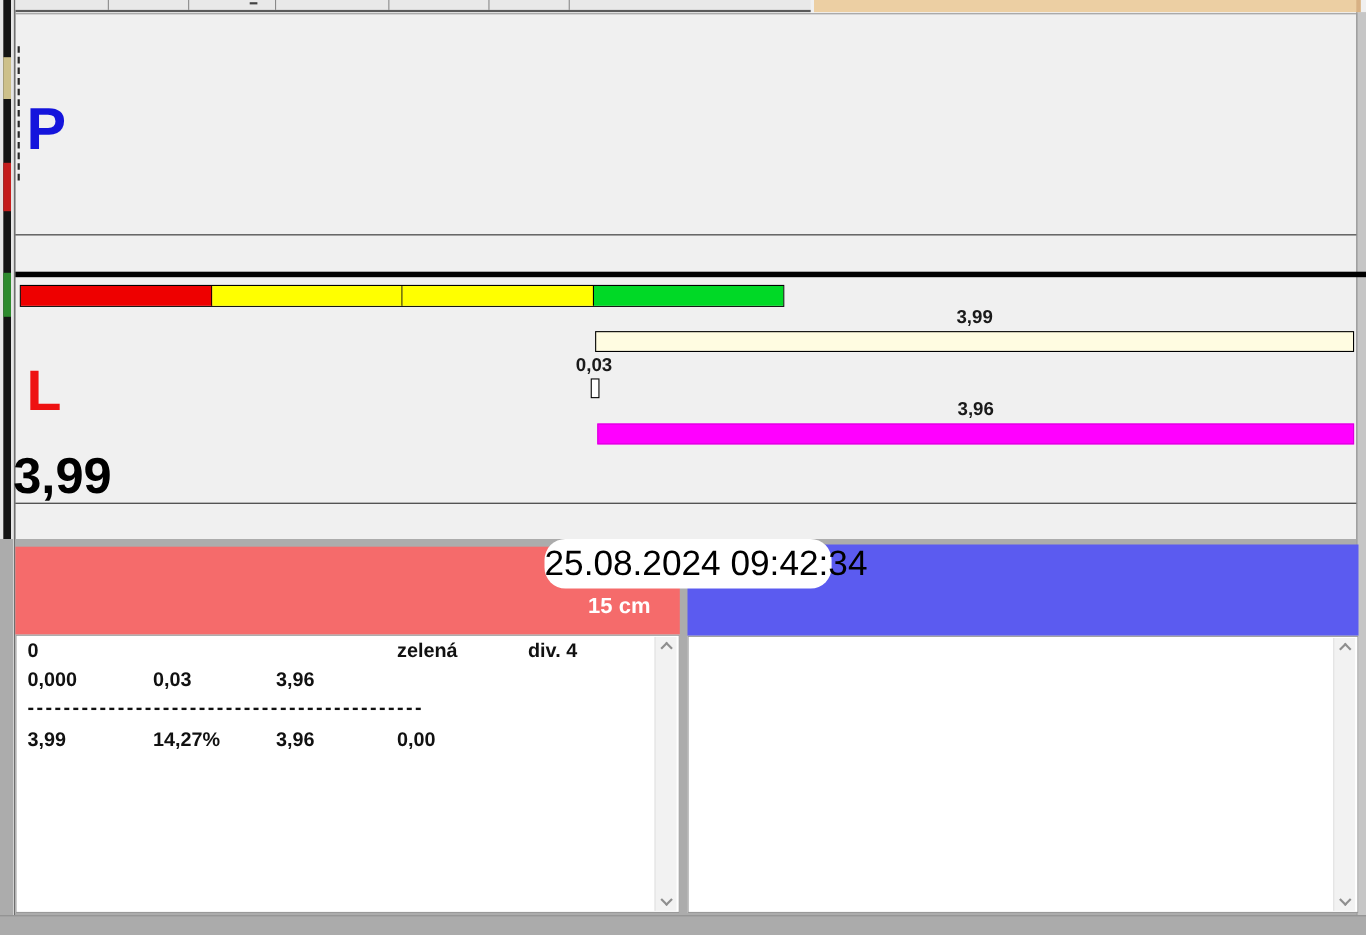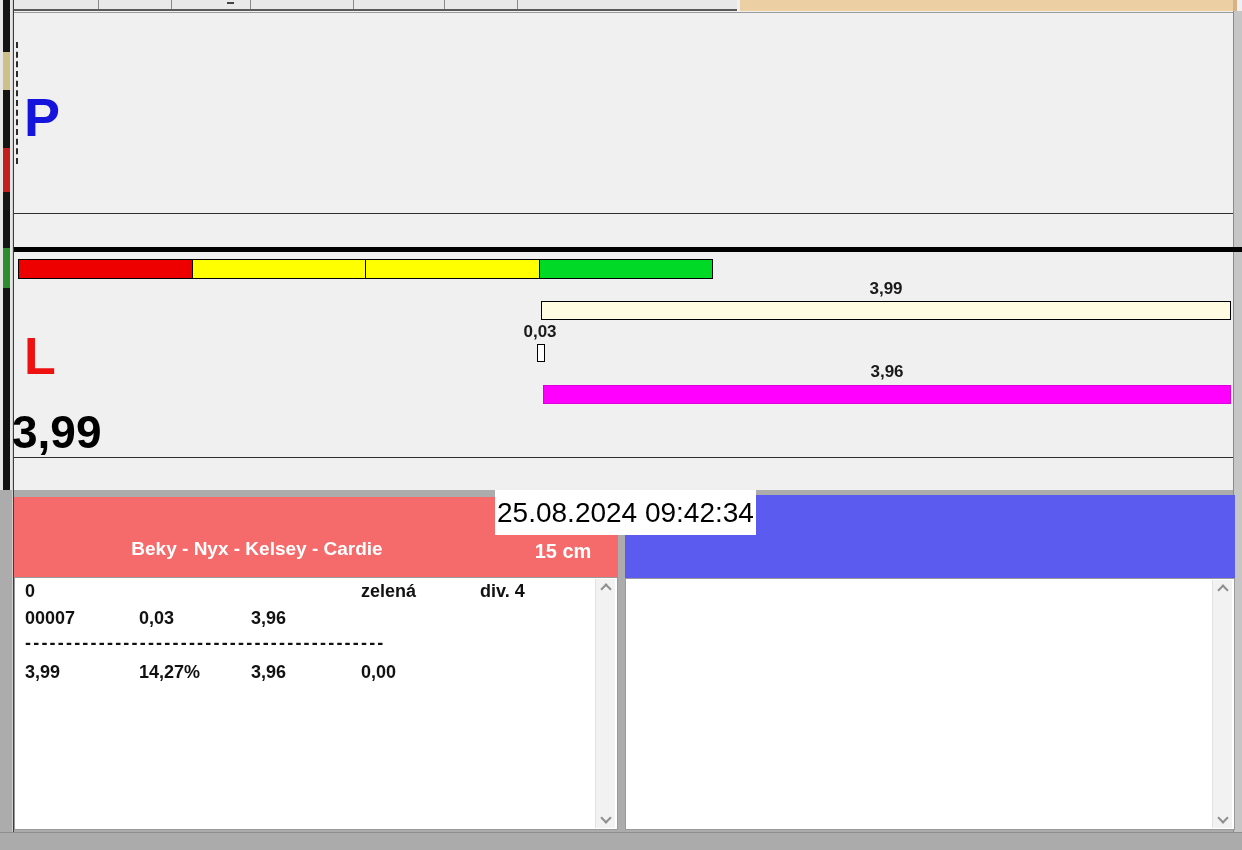--- a/index.html
+++ b/index.html
@@ -66,21 +66,21 @@
   .sb-left { right:2px; }
   .chev { position:absolute; left:6px; width:6px; height:6px; border-left:2px solid #8e8e8e; border-top:2px solid #8e8e8e; }
   .chev-up { top:6px; transform:rotate(45deg); }
   .chev-down { bottom:6px; transform:rotate(225deg); }
 
   .right-panel { left:625px; top:495px; width:610px; height:335px; }
   .right-header { position:absolute; left:0; top:0; width:100%; height:83px; }
   .right-content { position:absolute; left:0; top:83px; width:100%; height:252px; background:#fff; border:1px solid #999; box-sizing:border-box; }
 
   .datetime-box { left:495px; top:490px; width:261px; height:45px; background:#fff; text-align:center;
-                  font-size:28px; color:#000; line-height:45px; white-space:nowrap; }
+                  font-size:32px; color:#000; line-height:45px; white-space:nowrap;border-radius:19px; }
 
   .bottom-strip { left:0; top:832px; width:1242px; height:18px; background:#ababab; border-top:1px solid #8e8e8e; box-sizing:border-box; }
 </style>
 </head>
 <body>
 
 <div class="screen">
 
   <div class="abs bg-sliver">
     <div class="sliver-dark">
@@ -132,29 +132,28 @@
   <div class="abs bar-lower" style="background: rgb(255, 0, 255);"></div>
 
   <div class="abs big-time">3,99</div>
 
   <div class="abs thin-line-2"></div>
 
   <div class="abs bottom-box"></div>
 
   <div class="abs team-panel">
     <div class="team-header" style="background: rgb(245, 107, 107);">
-      <div class="team-members">Beky - Nyx - Kelsey - Cardie</div>
       <div class="team-height">15 cm</div>
     </div>
     <div class="team-content">
       <span class="res" style="left:10px; top:3px;">0</span>
       <span class="res" style="left:346px; top:3px;">zelená</span>
       <span class="res" style="left:465px; top:3px;">div. 4</span>
 
-      <span class="res" style="left:10px; top:30px;">00007</span>
+      <span class="res" style="left:10px; top:30px;">0,000</span>
       <span class="res" style="left:124px; top:30px;">0,03</span>
       <span class="res" style="left:236px; top:30px;">3,96</span>
 
       <span class="res res-dashes" style="left:10px; top:55px;">--------------------------------------------</span>
 
       <span class="res" style="left:10px; top:84px;">3,99</span>
       <span class="res" style="left:124px; top:84px;">14,27%</span>
       <span class="res" style="left:236px; top:84px;">3,96</span>
       <span class="res" style="left:346px; top:84px;">0,00</span>
 

